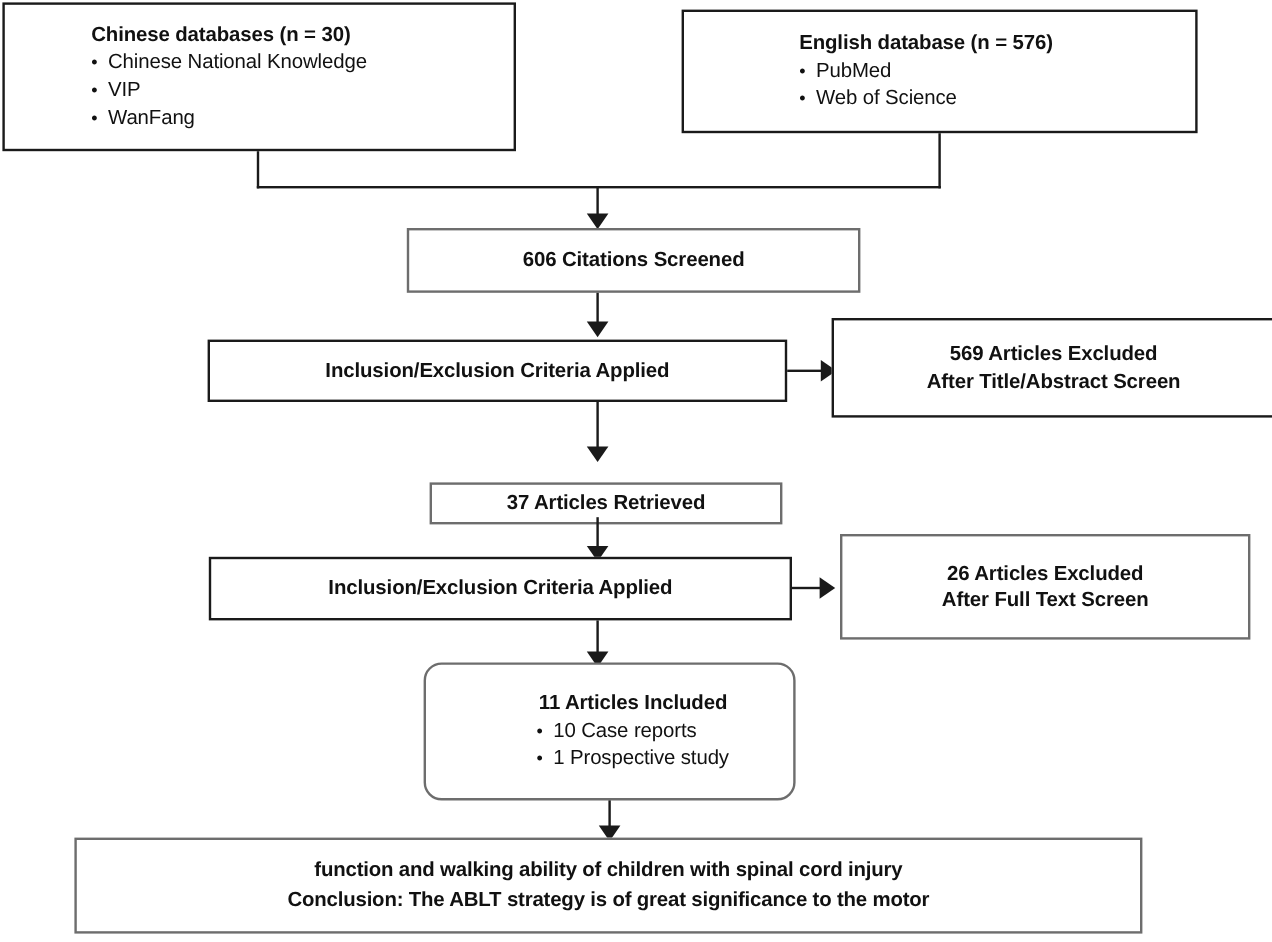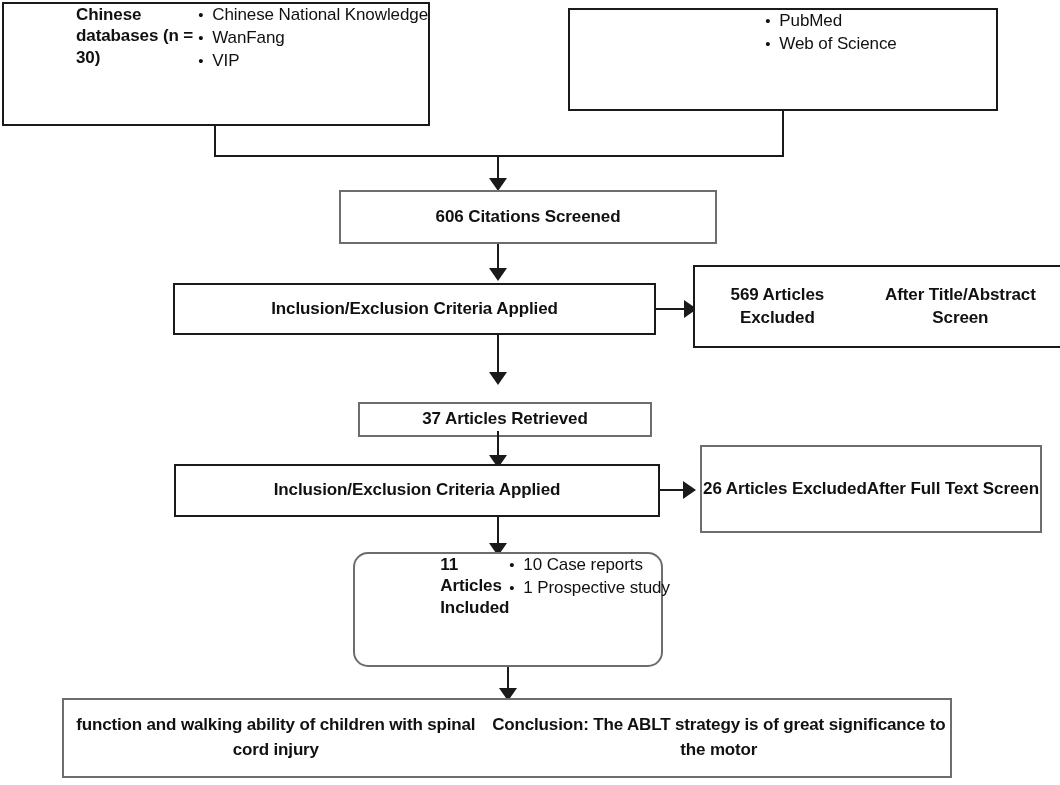--- a/index.html
+++ b/index.html
@@ -18,21 +18,21 @@
     height: 785px;
     background: #ffffff;
     overflow: hidden;
   }
   .box {
     position: absolute;
     box-sizing: border-box;
     background: #ffffff;
     border: 2px solid #1a1a1a;
     display: flex;
-    flex-direction: row;
+    flex-direction: column;
     justify-content: center;
   }
   .box.gray {
     border: 2px solid #6d6d6d;
   }
   .box.center {
     align-items: center;
     text-align: center;
   }
   .box-title {
@@ -117,26 +117,27 @@
 </style>
 </head>
 <body>
 
 <div id="canvas">
 
   <div class="box srcbox" style="left:2px; top:2px; width:428px; height:124px;">
     <div class="box-title">Chinese databases (n = 30)</div>
     <ul class="bullets">
       <li>Chinese National Knowledge</li>
+      <li>VIP</li>
       <li>WanFang</li>
-      <li>VIP</li>
     </ul>
   </div>
 
   <div class="box srcbox" style="left:568px; top:8px; width:430px; height:103px; padding-left:96px;">
+    <div class="box-title">English database (n = 576)</div>
     <ul class="bullets">
       <li>PubMed</li>
       <li>Web of Science</li>
     </ul>
   </div>
 
   <div class="vline" style="left:214px; top:126px; height:31px;"></div>
   <div class="vline" style="left:782px; top:111px; height:46px;"></div>
   <div class="hline" style="left:214px; top:155px; width:570px;"></div>
   <div class="vline" style="left:497px; top:155px; height:28px;"></div>

